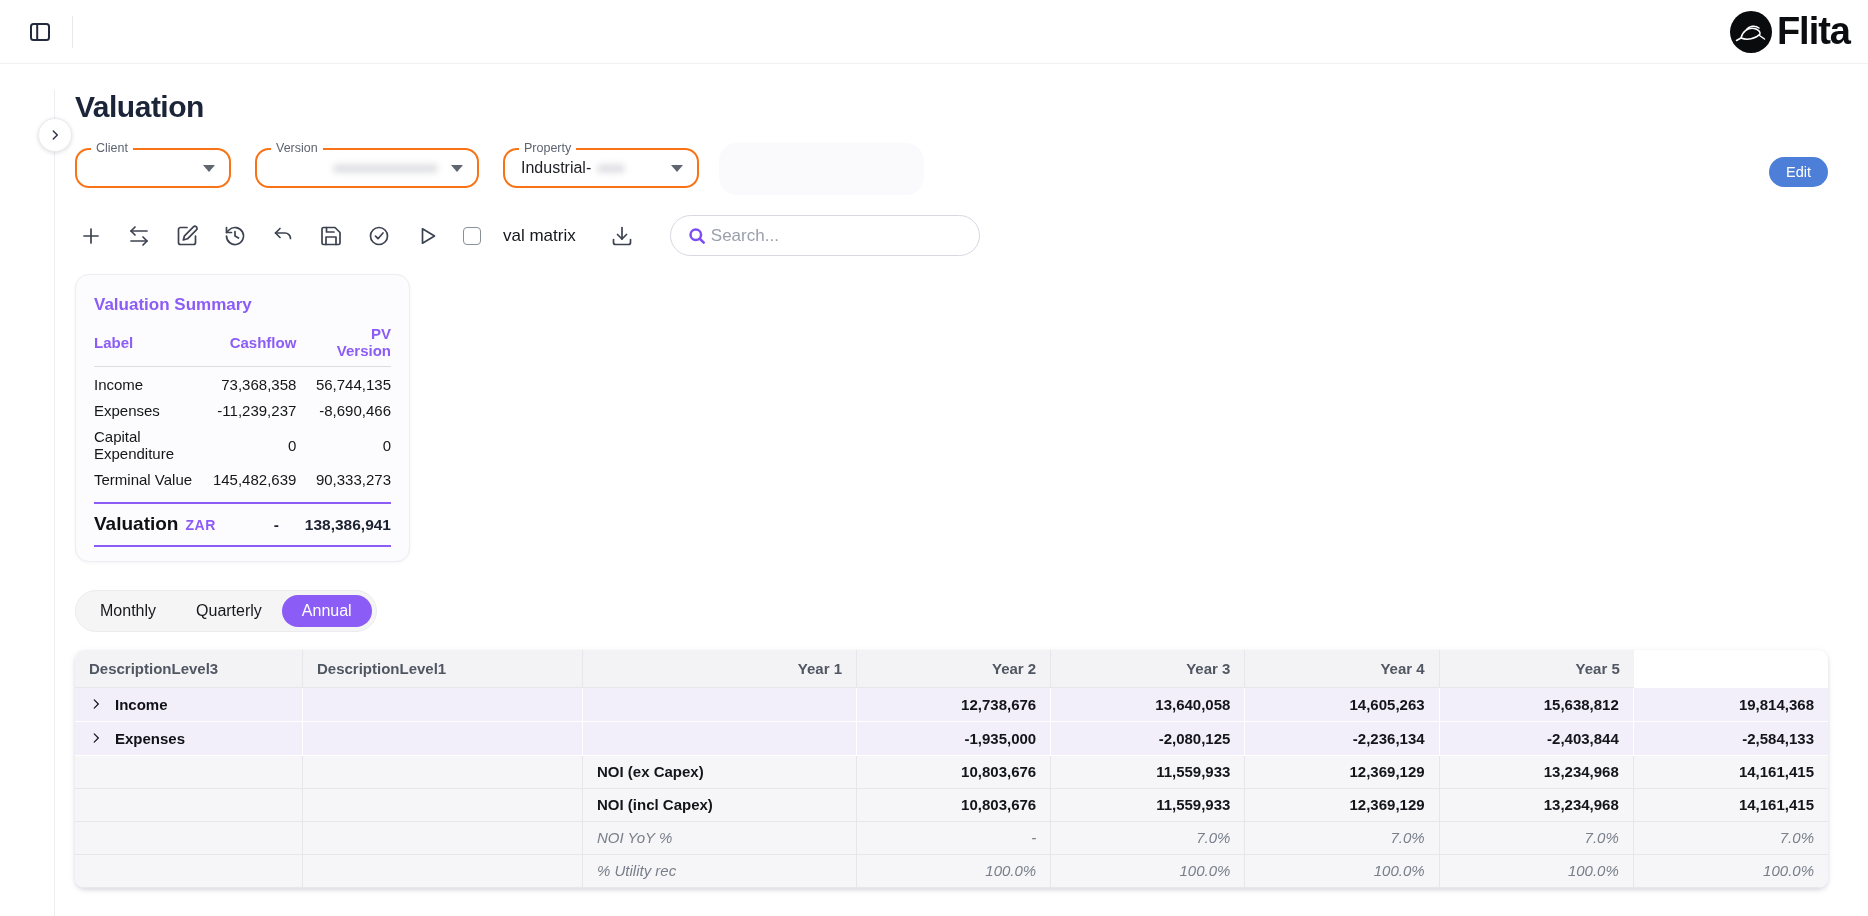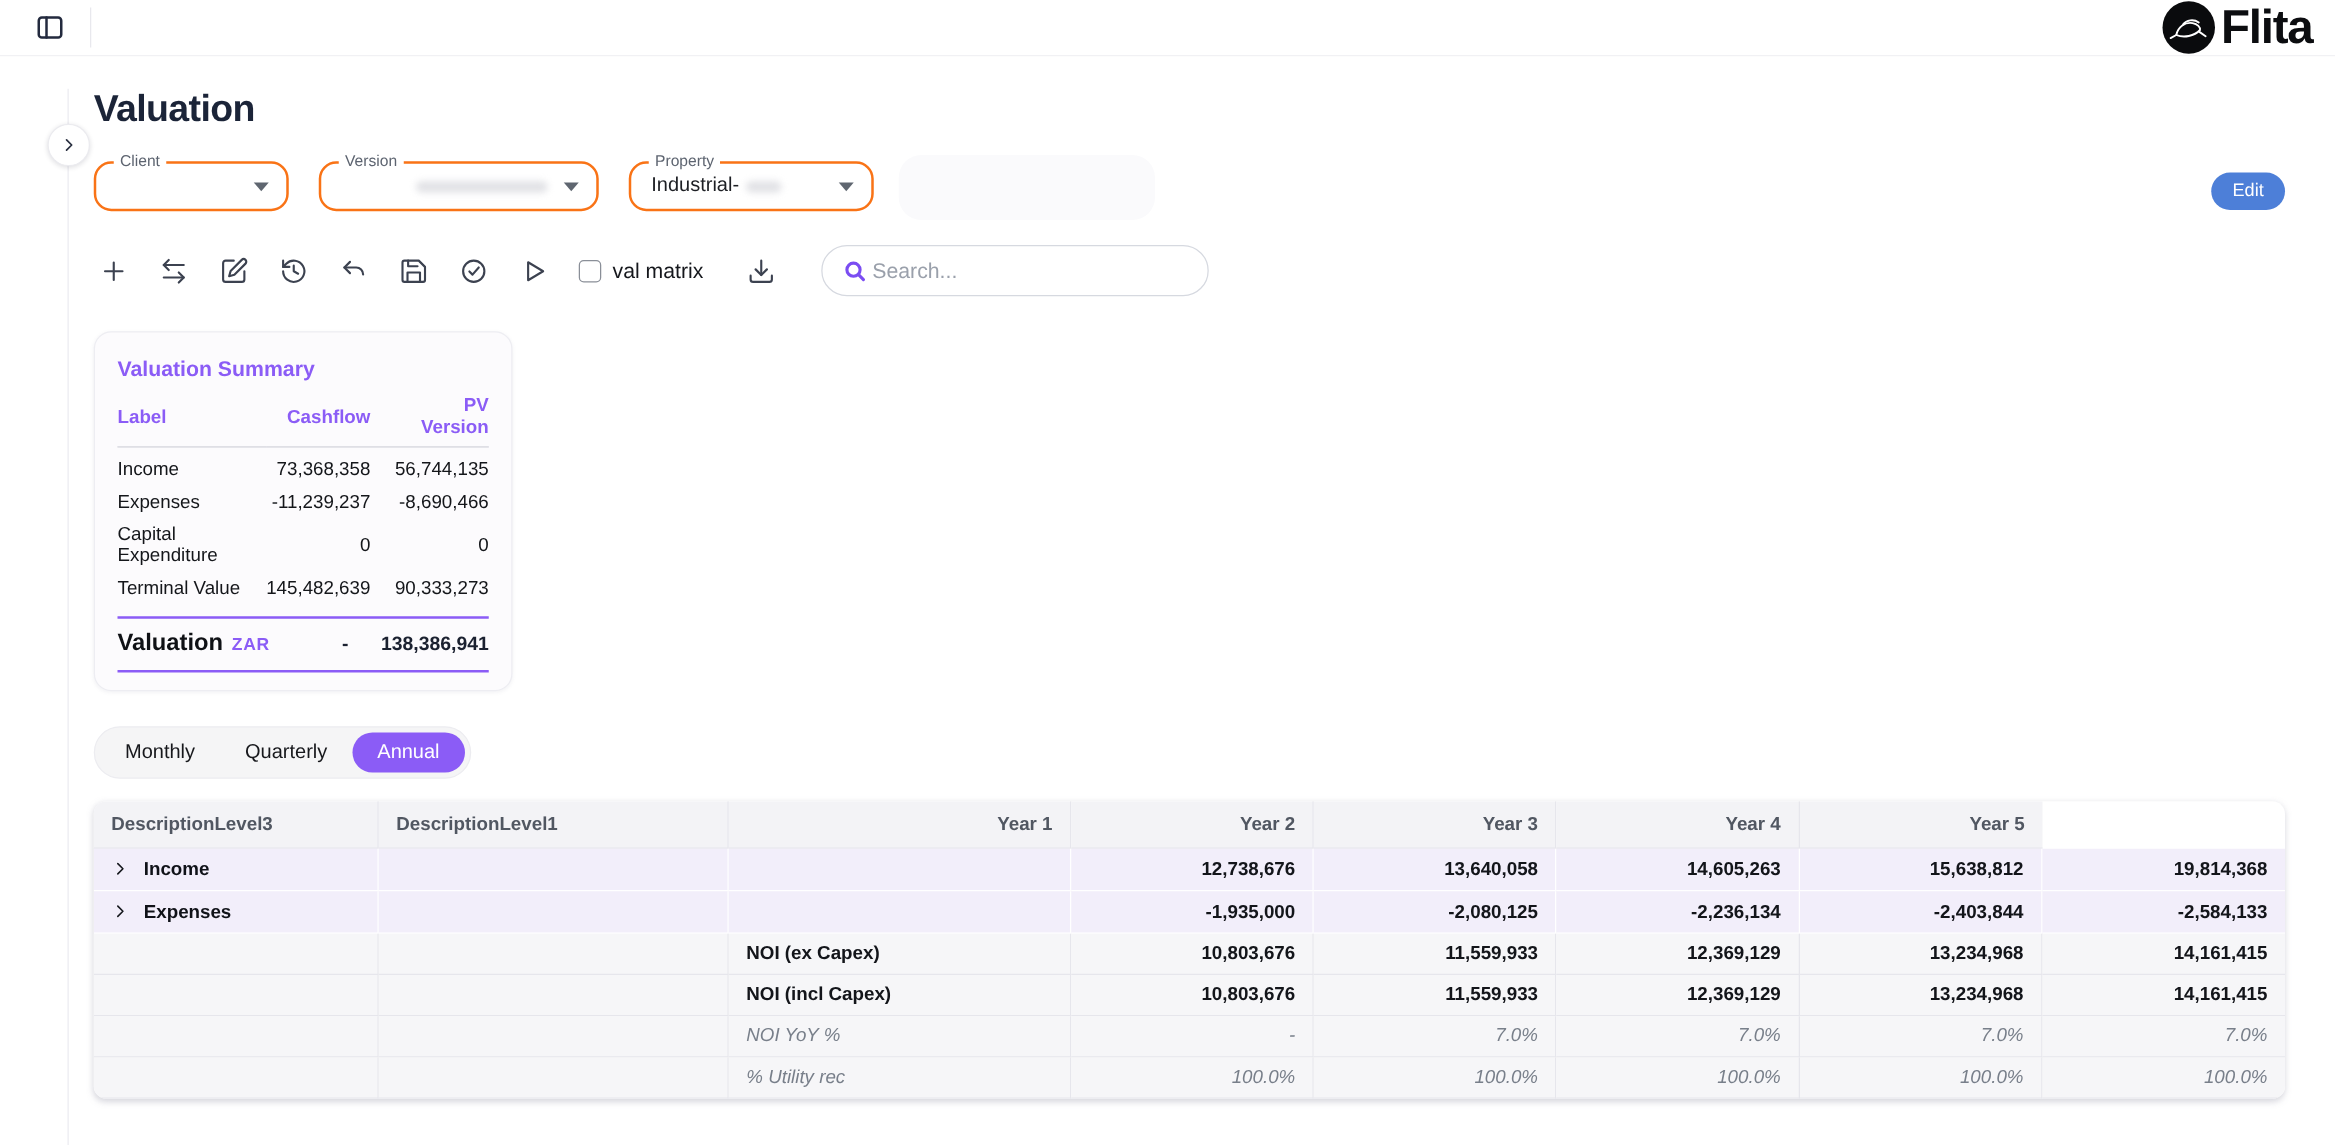--- a/index.html
+++ b/index.html
@@ -1,20 +1,20 @@
 <!DOCTYPE html>
 <html><head>
 <meta charset="utf-8">
 <style>
   * { margin:0; padding:0; box-sizing:border-box; }
   html,body { width:1868px; height:916px; background:#fff; overflow:hidden;
               font-family:"Liberation Sans", sans-serif; color:#1b2130; }
 
   
-  .topbar { height:45px; display:flex; align-items:center; padding:0 18px 0 24px;
+  .topbar { height:64px; display:flex; align-items:center; padding:0 18px 0 24px;
             border-bottom:1px solid #f1f1f4; }
   .icon-btn { background:none; border:none; cursor:pointer; display:flex;
               align-items:center; justify-content:center; padding:4px; }
   .topbar-divider { width:1px; height:32px; background:#e8e8ed; margin-left:16px; }
   .logo { margin-left:auto; display:flex; align-items:center; gap:4px; }
   .logo-text { font-size:38px; font-weight:800; letter-spacing:-1px; color:#0c0d10; }
 
   
   .content { position:relative; margin-left:54px; height:852px;
              border-left:1px solid #ececf1; padding:0 40px 0 20px; }
@@ -42,32 +42,32 @@
             filter:blur(3px); opacity:.55; }
   .ghost-panel { width:205px; height:52px; margin:-5px 0 0 -4px; border-radius:18px;
                  background:#fafafc; }
   .edit-btn { margin-left:auto; margin-right:0; align-self:center; height:30px; padding:0 17px;
               background:#4d7fd8; color:#fff; border:none; border-radius:15px;
               font-size:14.5px; font-family:inherit; cursor:pointer; }
 
   
   .toolbar { display:flex; align-items:center; margin-top:20px; gap:16px; }
   .toolbar .icon-btn { color:#3c4250; }
-  .valmatrix { display:flex; align-items:center; gap:9px; margin-left:4px; cursor:pointer; }
+  .valmatrix { display:flex; align-items:center; gap:22px; margin-left:4px; cursor:pointer; }
   .checkbox { width:18px; height:18px; border:1.6px solid #8a8f98; border-radius:4px; background:#fff; }
   .valmatrix-label { font-size:17px; color:#15171c; }
   .dl-btn { margin-left:14px; }
   .search-box { margin-left:16px; width:310px; height:41px; border:1px solid #d6d9e0;
                 border-radius:21px; display:flex; align-items:center; padding:0 14px 0 16px; }
   .search-box input { border:none; outline:none; font-size:17px; color:#8b5cf6; width:100%;
                       margin-left:4px; font-family:inherit; background:transparent; }
   .search-box input::placeholder { color:#9aa0ab; }
 
   
-  .summary-card { margin-top:28px; width:335px; background:#fcfbfd; border:1px solid #ededf2;
+  .summary-card { margin-top:18px; width:335px; background:#fcfbfd; border:1px solid #ededf2;
                   border-radius:14px; box-shadow:0 1px 3px rgba(100,100,130,.07);
                   padding:20px 18px 14px 18px; }
   .summary-title { color:#8b5cf6; font-size:17px; font-weight:700; }
   .summary-table { width:100%; border-collapse:collapse; margin-top:10px; }
   .summary-table th { color:#8b5cf6; font-size:15px; font-weight:700; text-align:right;
                       padding-bottom:7px; border-bottom:1px solid #dddde4; }
   .summary-table th.l { text-align:left; }
   .summary-table td { font-size:15px; color:#14161a; text-align:right; padding:4.5px 0; }
   .summary-table td.l { text-align:left; }
   .summary-table tr.first td { padding-top:9px; }

